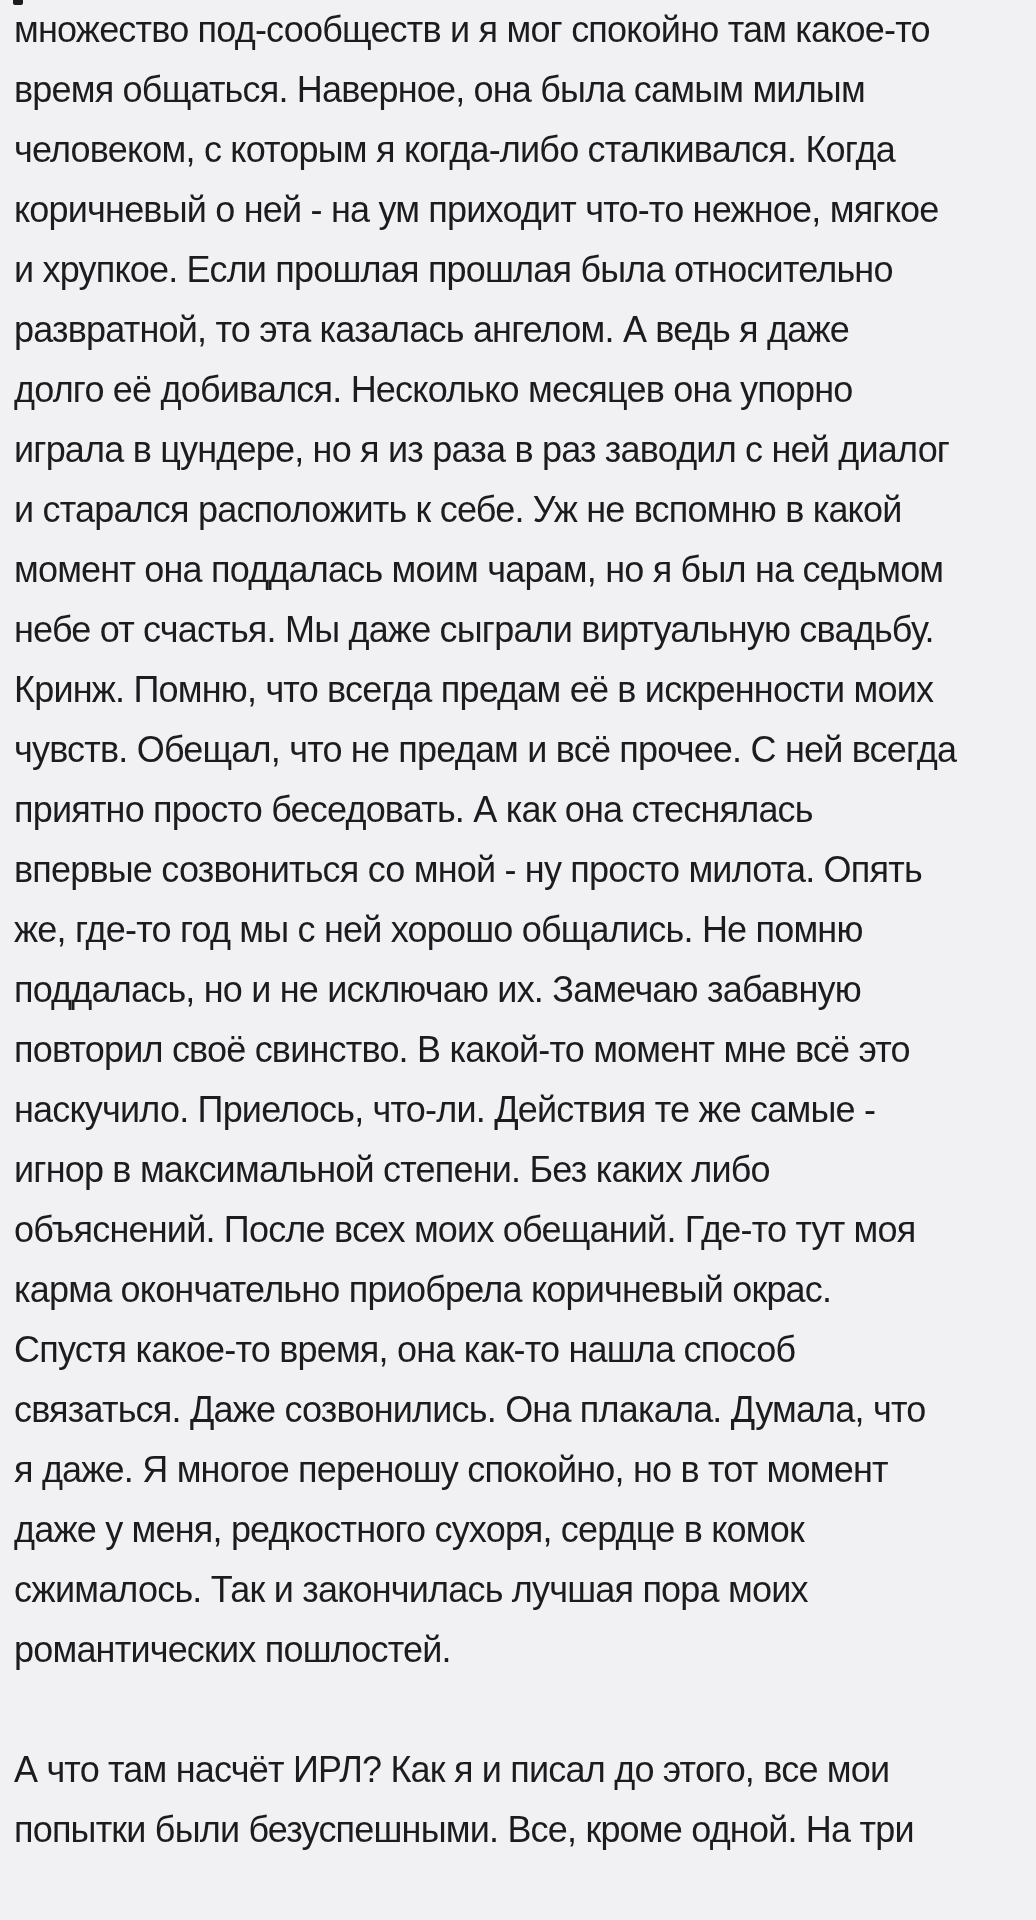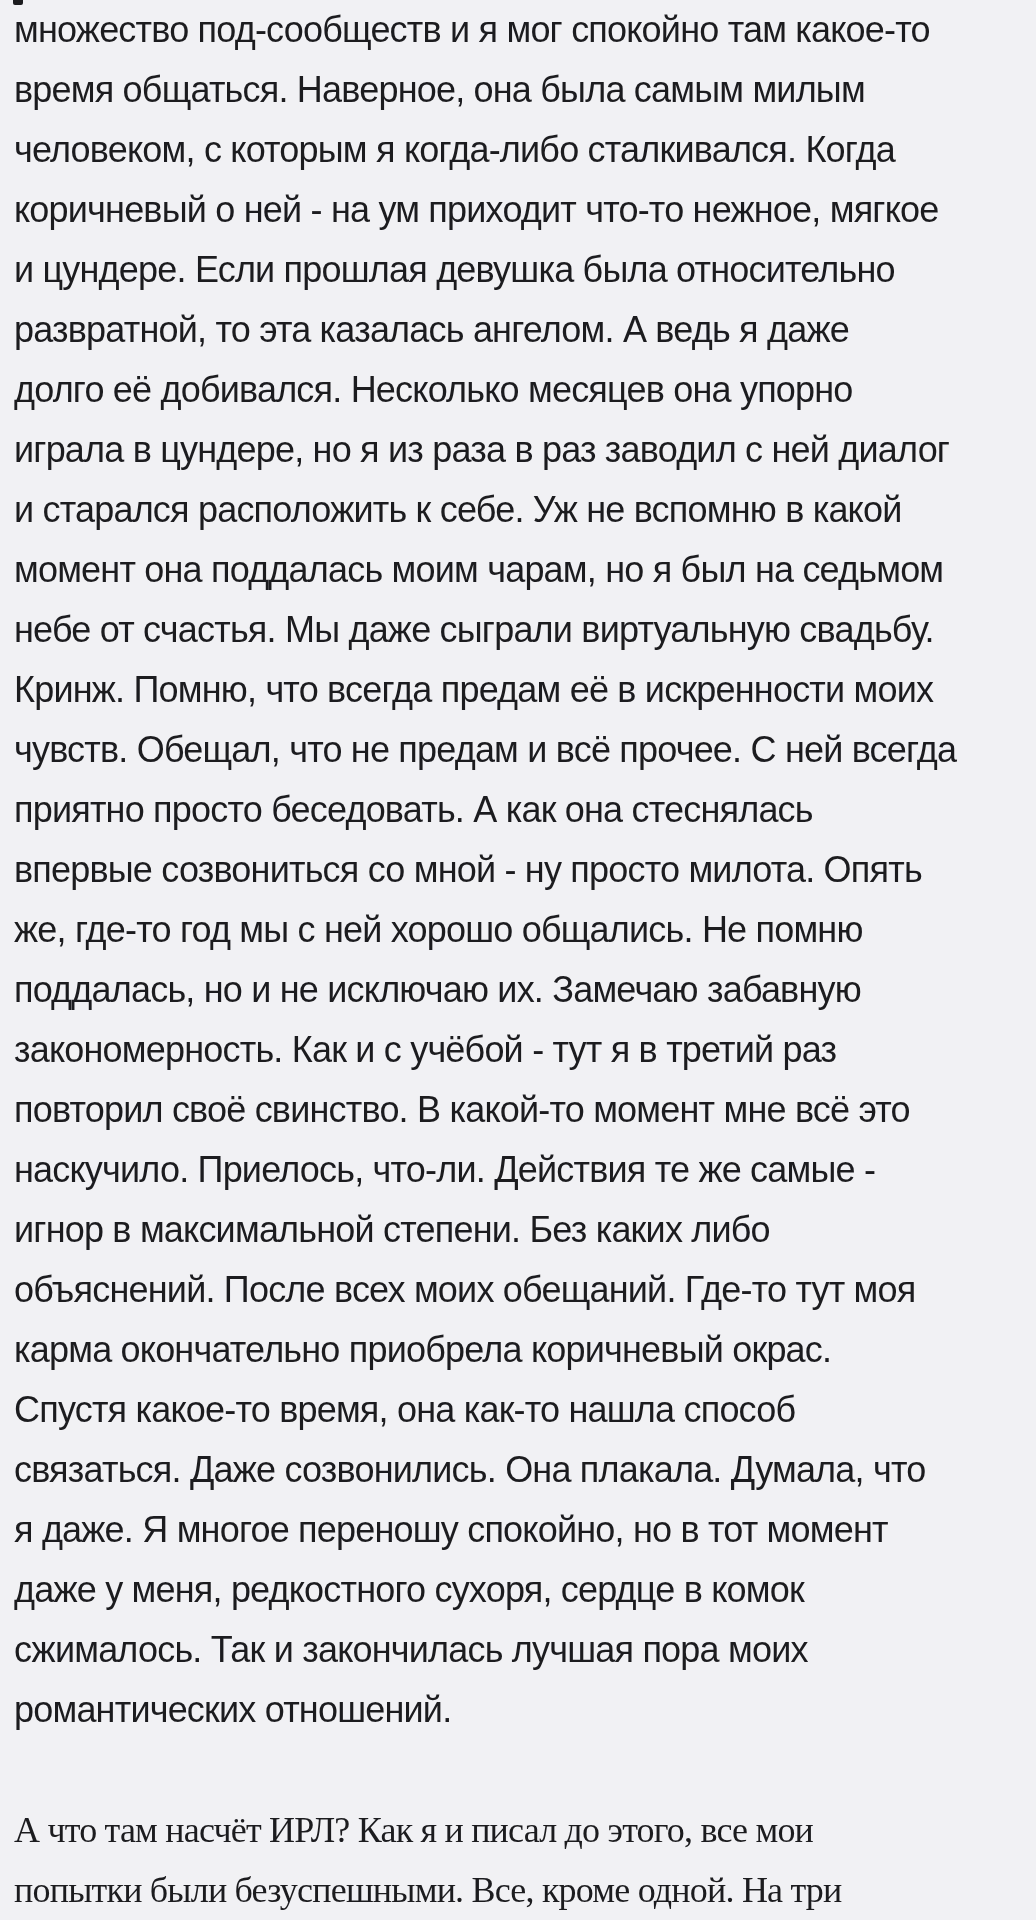--- a/index.html
+++ b/index.html
@@ -30,21 +30,20 @@
   .text-line {
     height: 60px;
     line-height: 60px;
     font-size: 36px;
     letter-spacing: -0.8px;
     white-space: nowrap;
     overflow: visible;
   }
   .paragraph + .paragraph {
     margin-top: 60px; 
-    font-family: Liberation Serif, serif;
   }
   .descender-mark {
     position: absolute;
     top: 0;
     height: 5px;
     background: #1c1c1f;
     border-radius: 0 0 2px 2px;
   }
 </style>
 </head>
@@ -53,44 +52,43 @@
 <div class="reader-page">
   <div id="remnants">
       <div class="descender-mark" style="left: 13px; width: 10px; background: rgb(28, 28, 31);"></div>
     </div>
   <article id="post-body" class="post-body" style="color: rgb(28, 28, 31);">
       <div class="paragraph">
         <div class="text-line">множество под-сообществ и я мог спокойно там какое-то</div>
         <div class="text-line">время общаться. Наверное, она была самым милым</div>
         <div class="text-line">человеком, с которым я когда-либо сталкивался. Когда</div>
         <div class="text-line">коричневый о ней - на ум приходит что-то нежное, мягкое</div>
-        <div class="text-line">и цундере. Если прошлая девушка была относительно</div>
+        <div class="text-line">и хрупкое. Если прошлая прошлая была относительно</div>
         <div class="text-line">развратной, то эта казалась ангелом. А ведь я даже</div>
         <div class="text-line">долго её добивался. Несколько месяцев она упорно</div>
         <div class="text-line">играла в цундере, но я из раза в раз заводил с ней диалог</div>
         <div class="text-line">и старался расположить к себе. Уж не вспомню в какой</div>
         <div class="text-line">момент она поддалась моим чарам, но я был на седьмом</div>
         <div class="text-line">небе от счастья. Мы даже сыграли виртуальную свадьбу.</div>
         <div class="text-line">Кринж. Помню, что всегда предам её в искренности моих</div>
         <div class="text-line">чувств. Обещал, что не предам и всё прочее. С ней всегда</div>
         <div class="text-line">приятно просто беседовать. А как она стеснялась</div>
         <div class="text-line">впервые созвониться со мной - ну просто милота. Опять</div>
         <div class="text-line">же, где-то год мы с ней хорошо общались. Не помню</div>
         <div class="text-line">поддалась, но и не исключаю их. Замечаю забавную</div>
-        <div class="text-line">закономерность. Как и с учёбой - тут я в третий раз</div>
         <div class="text-line">повторил своё свинство. В какой-то момент мне всё это</div>
         <div class="text-line">наскучило. Приелось, что-ли. Действия те же самые -</div>
         <div class="text-line">игнор в максимальной степени. Без каких либо</div>
         <div class="text-line">объяснений. После всех моих обещаний. Где-то тут моя</div>
         <div class="text-line">карма окончательно приобрела коричневый окрас.</div>
         <div class="text-line">Спустя какое-то время, она как-то нашла способ</div>
         <div class="text-line">связаться. Даже созвонились. Она плакала. Думала, что</div>
         <div class="text-line">я даже. Я многое переношу спокойно, но в тот момент</div>
         <div class="text-line">даже у меня, редкостного сухоря, сердце в комок</div>
         <div class="text-line">сжималось. Так и закончилась лучшая пора моих</div>
-        <div class="text-line">романтических отношений.</div>
+        <div class="text-line">романтических пошлостей.</div>
       </div>
       <div class="paragraph">
         <div class="text-line">А что там насчёт ИРЛ? Как я и писал до этого, все мои</div>
         <div class="text-line">попытки были безуспешными. Все, кроме одной. На три</div>
       </div>
     </article>
 </div>
 
 </body></html>

